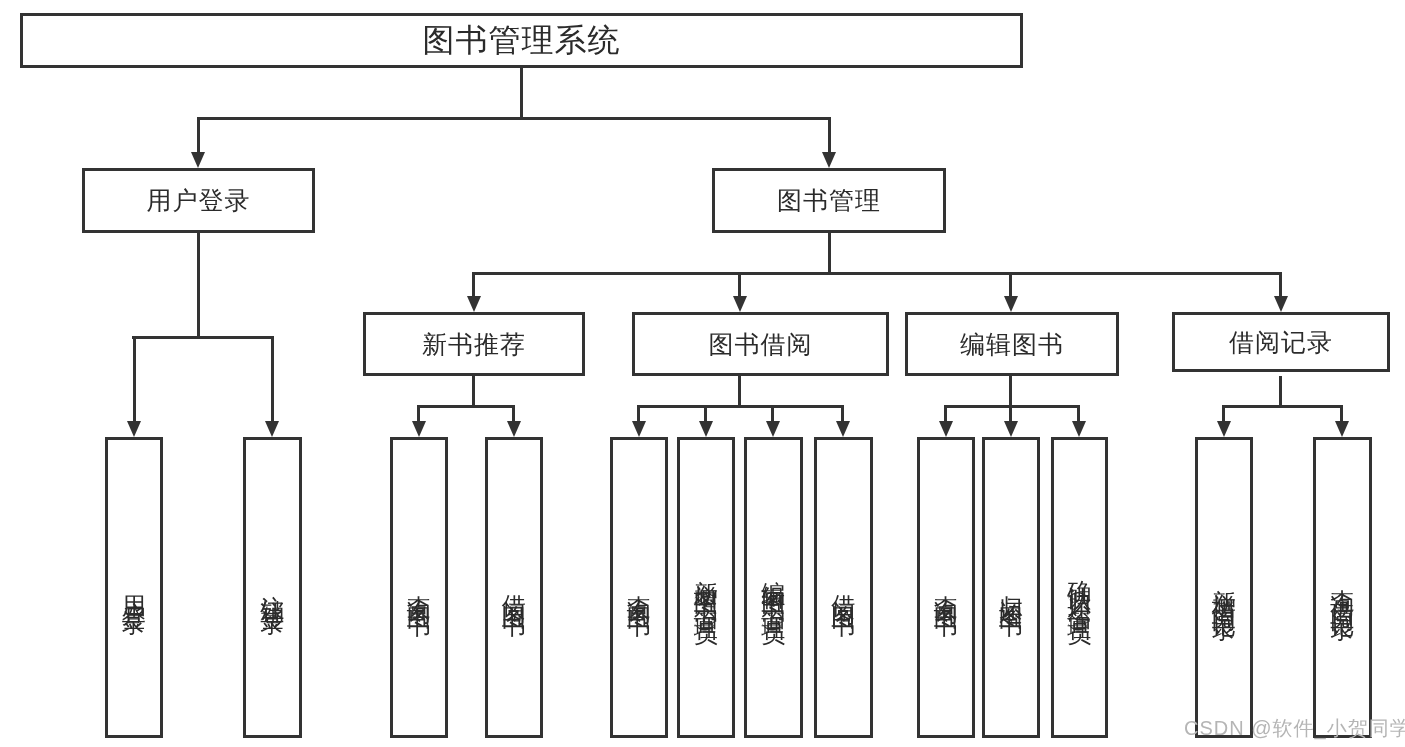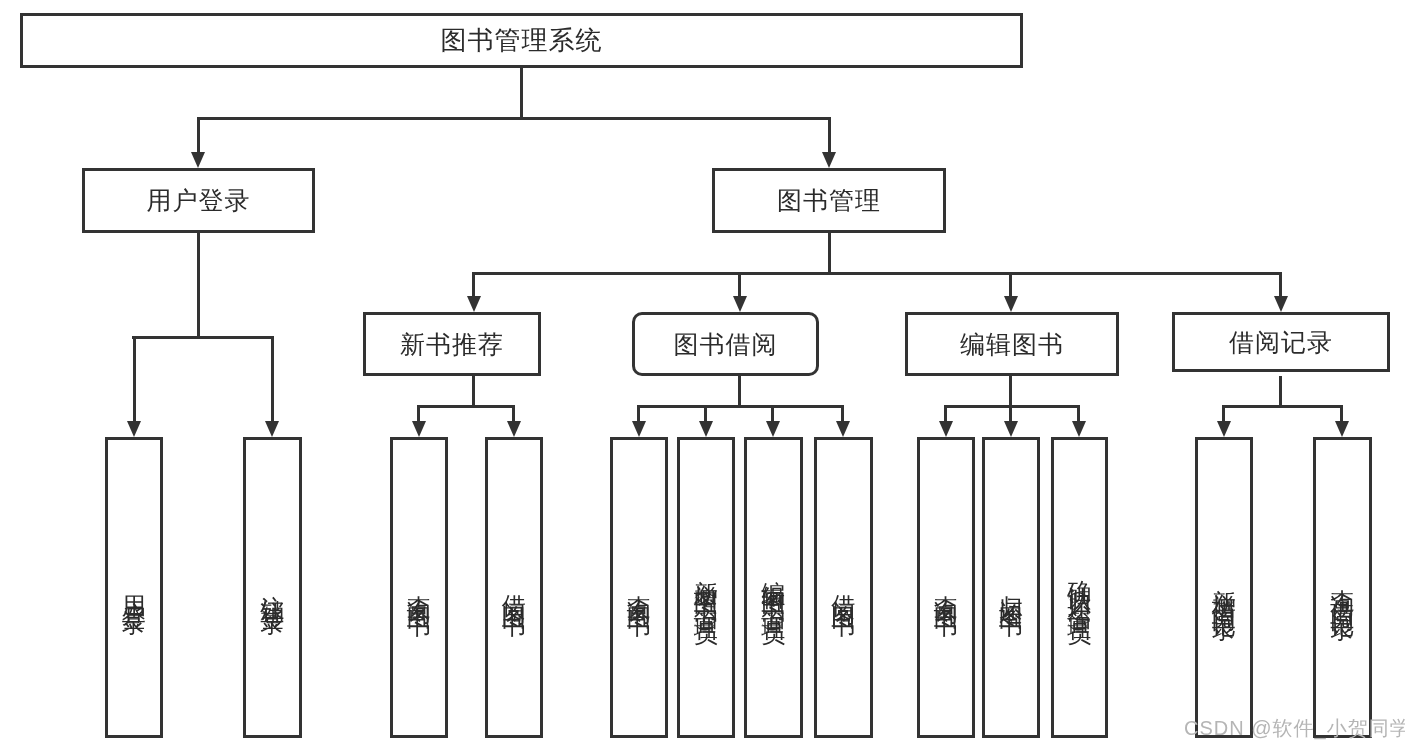--- a/index.html
+++ b/index.html
@@ -5,21 +5,21 @@
   html,body{margin:0;padding:0;background:#ffffff;}
   .canvas{
     position:relative;width:1405px;height:747px;background:#ffffff;
     font-family:"Liberation Sans","DejaVu Sans",sans-serif;color:#2b2b2b;overflow:hidden;
   }
   .box{
     position:absolute;box-sizing:border-box;border:3px solid #333333;background:#ffffff;
     display:flex;align-items:center;justify-content:center;
   }
   .hbox span{font-size:25px;letter-spacing:1px;white-space:nowrap;}
-  .rootbox span{font-size:26px;}
+  .rootbox span{font-size:32px;}
   .vbox span{
     writing-mode:vertical-rl;text-orientation:mixed;
     font-size:24px;letter-spacing:6px;line-height:1.15;white-space:nowrap;
   }
   .hline{position:absolute;height:3px;background:#333333;}
   .vline{position:absolute;width:3px;background:#333333;}
   .arrow{
     position:absolute;width:0;height:0;
     border-left:7px solid transparent;border-right:7px solid transparent;
     border-top:16px solid #333333;
@@ -63,24 +63,24 @@
   <div class="hline" style="left:472px;top:272px;width:810px;"></div>
   <div class="vline" style="left:472px;top:272px;height:25px;"></div>
   <div class="arrow" style="left:467px;top:296px;"></div>
   <div class="vline" style="left:738px;top:272px;height:25px;"></div>
   <div class="arrow" style="left:733px;top:296px;"></div>
   <div class="vline" style="left:1009px;top:272px;height:25px;"></div>
   <div class="arrow" style="left:1004px;top:296px;"></div>
   <div class="vline" style="left:1279px;top:272px;height:25px;"></div>
   <div class="arrow" style="left:1274px;top:296px;"></div>
 
-  <div class="box hbox" style="left:363px;top:312px;width:178px;height:64px;">
+  <div class="box hbox" style="left:363px;top:312px;width:222px;height:64px;">
     <span>新书推荐</span>
   </div>
-  <div class="box hbox" style="left:632px;top:312px;width:187px;height:64px;border-radius:10px;">
+  <div class="box hbox" style="left:632px;top:312px;width:257px;height:64px;">
     <span>图书借阅</span>
   </div>
   <div class="box hbox" style="left:905px;top:312px;width:214px;height:64px;">
     <span>编辑图书</span>
   </div>
   <div class="box hbox" style="left:1172px;top:312px;width:218px;height:60px;">
     <span>借阅记录</span>
   </div>
 
   <div class="vline" style="left:472px;top:376px;height:30px;"></div>

